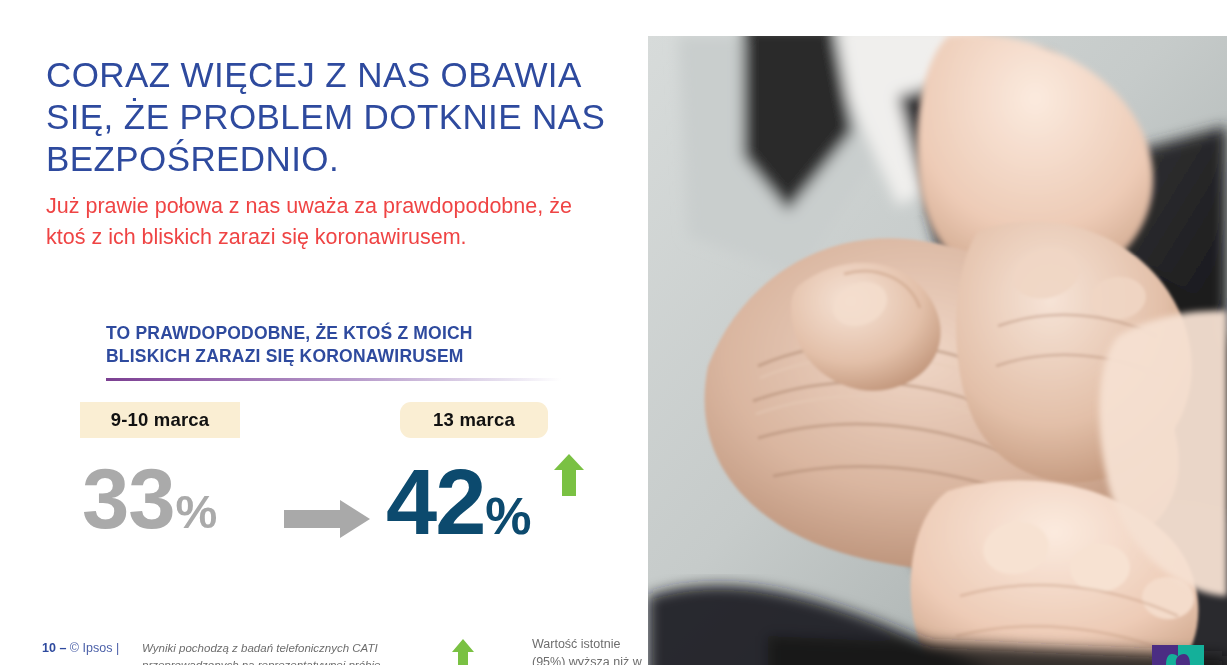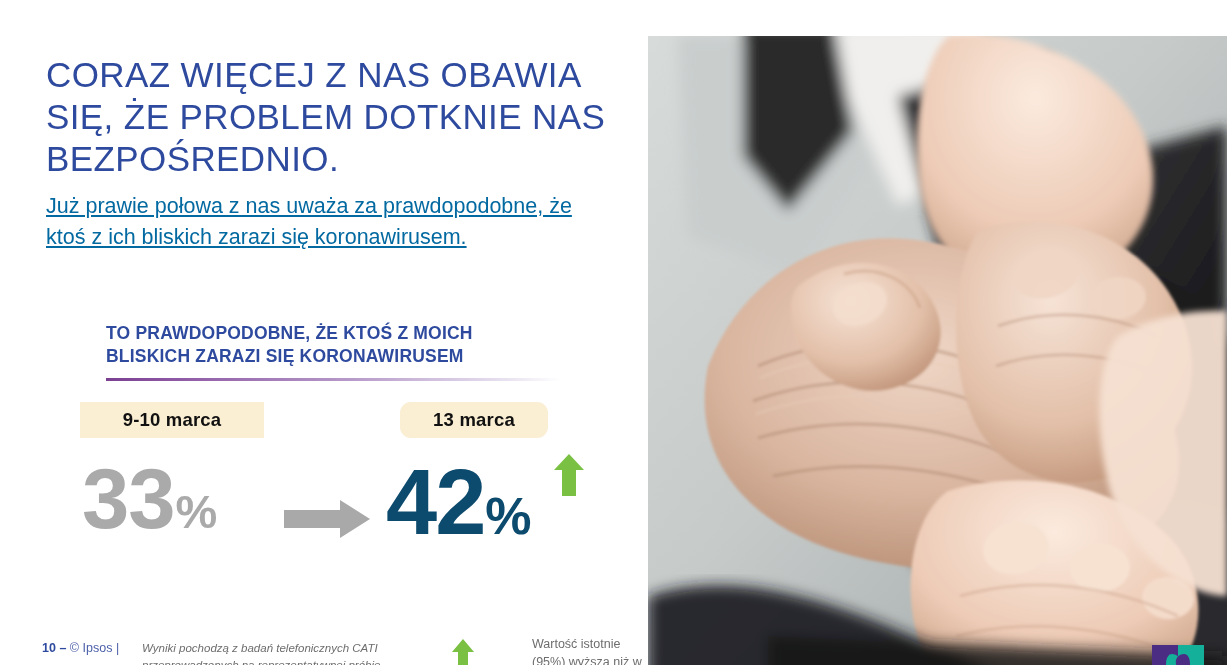--- a/index.html
+++ b/index.html
@@ -45,22 +45,21 @@
   }
 
   .subtitle {
     position: absolute;
     left: 46px;
     top: 155px;
     width: 540px;
     font-size: 21.5px;
     line-height: 1.45;
     font-weight: 400;
-    color: #0369a1;
-    text-decoration: underline;
+    color: #ef4444;
   }
 
   
   .chart-block {
     position: absolute;
     left: 106px;
     top: 286px;
     width: 470px;
   }
 
@@ -93,21 +92,21 @@
     position: absolute;
     background: #faeed3;
     color: #111111;
     font-size: 18.5px;
     font-weight: bold;
     display: flex;
     align-items: center;
     justify-content: center;
     letter-spacing: 0.2px;
   }
-  .badge-a { left: 80px; top: 0; width: 184px; height: 36px; }
+  .badge-a { left: 80px; top: 0; width: 160px; height: 36px; }
   .badge-b { left: 400px; top: 0; width: 148px; height: 36px; border-radius: 11px; }
 
   
   .stats {
     position: absolute;
     left: 0;
     top: 412px;
     width: 648px;
     height: 120px;
   }

